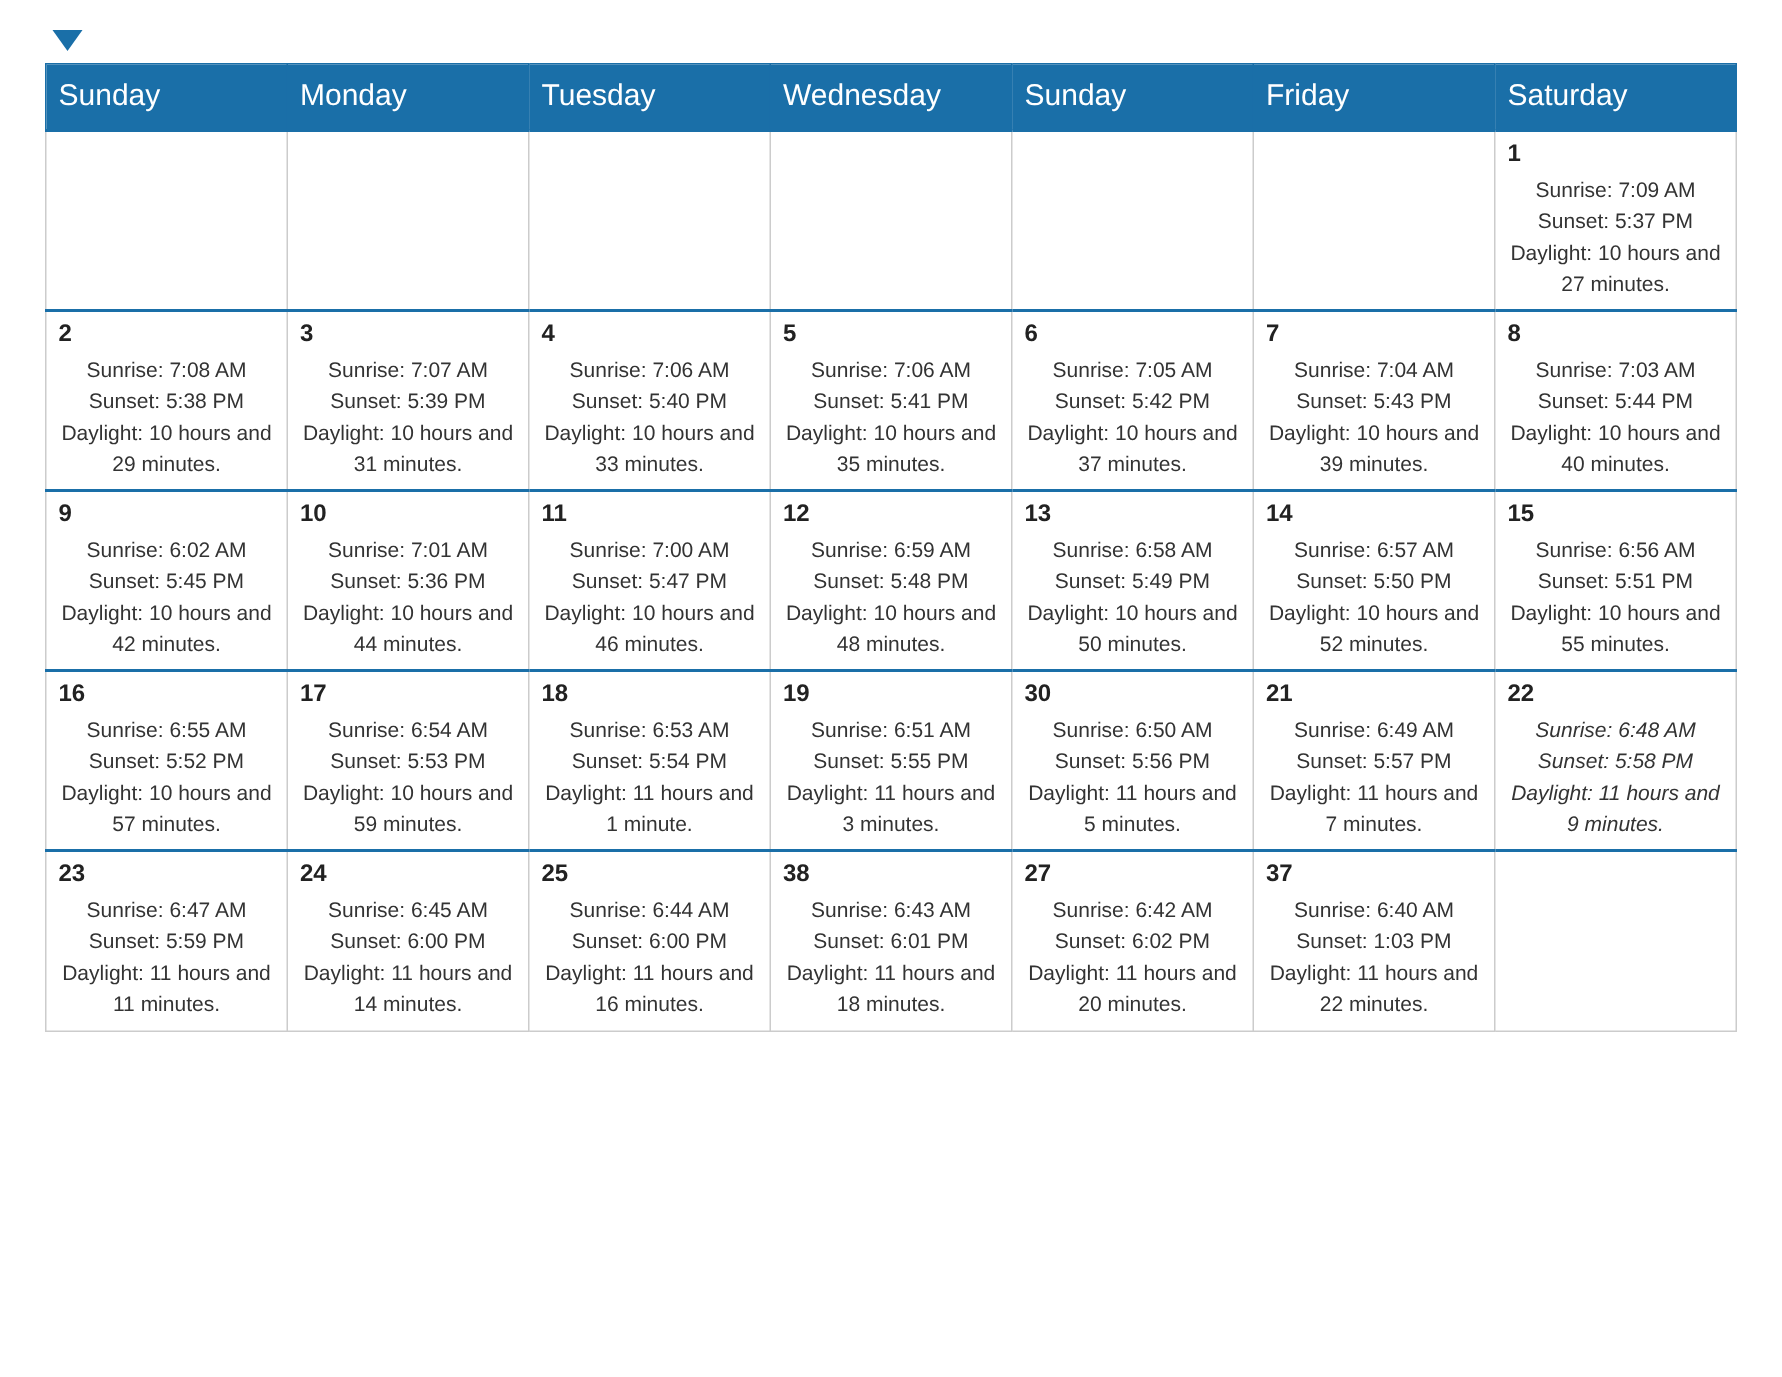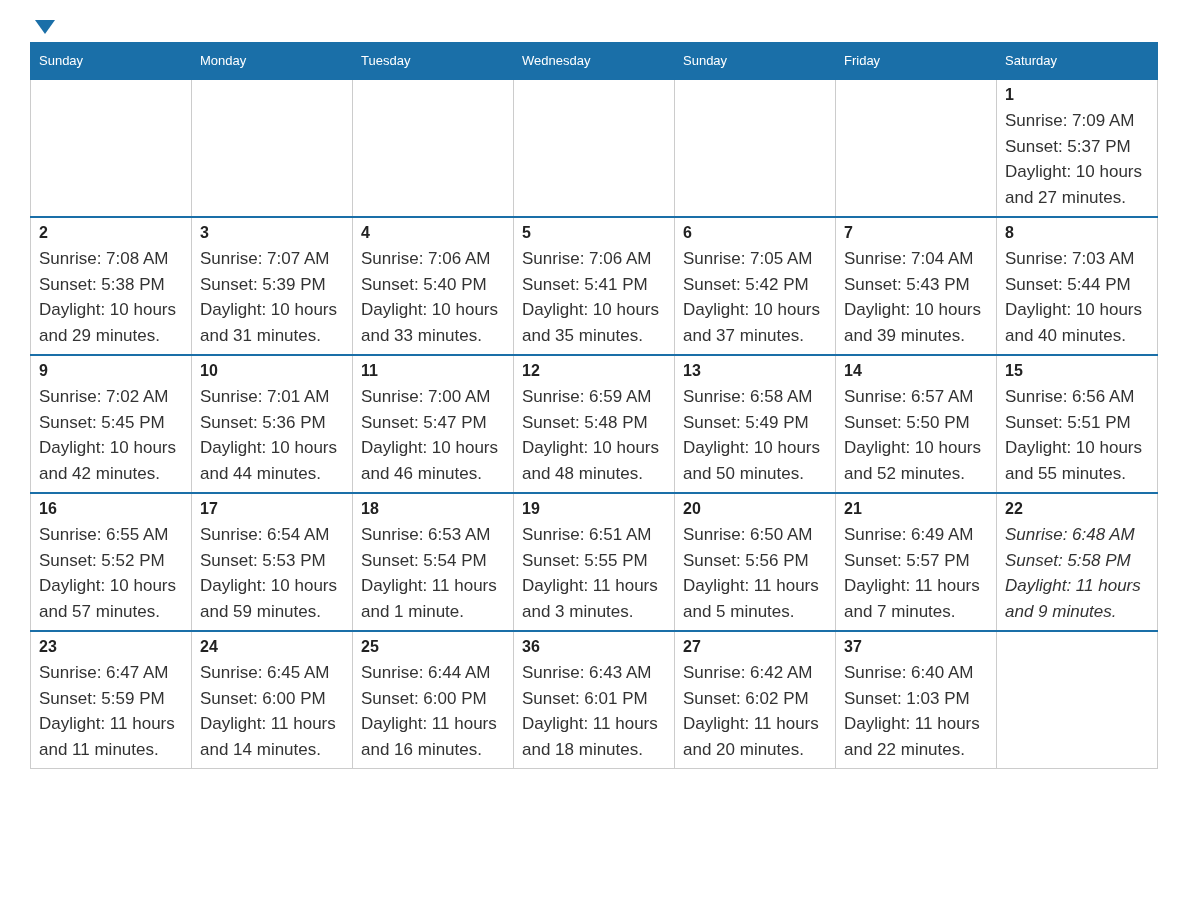--- a/index.html
+++ b/index.html
@@ -56,43 +56,44 @@
     .calendar {
       width: 100%;
       border-collapse: collapse;
       margin-top: 10px;
     }
     .calendar th {
       background-color: #1a6fa8;
       color: #fff;
       padding: 10px 8px;
       text-align: left;
-      font-size: 13px;
+      font-size: 20px;
       font-weight: normal;
       border: 1px solid #1a6fa8;
     }
     .calendar td {
       vertical-align: top;
       border: 1px solid #ccc;
       padding: 6px 8px;
       width: calc(100% / 7);
       min-height: 120px;
       height: 120px;
     }
     .day-num {
       font-size: 16px;
       font-weight: bold;
       color: #222;
       display: block;
       margin-bottom: 4px;
     }
     .day-info {
-      font-size: 17px;
+      font-size: 14px;
       color: #333;
       line-height: 1.5;
+      text-align: center;
     }
     .calendar tr td {
       background: #fff;
     }
     .calendar tr:first-child td {
       border-top: 2px solid #1a6fa8;
     }
     .week-row td {
       border-top: 2px solid #1a6fa8;
     }
@@ -184,21 +185,21 @@
         <td>
           <span class="day-num">8</span>
           <div class="day-info" style="white-space: pre-line;">Sunrise: 7:03 AM
 Sunset: 5:44 PM
 Daylight: 10 hours and 40 minutes.</div>
         </td>
       </tr>
       <tr class="week-row">
         <td>
           <span class="day-num">9</span>
-          <div class="day-info" style="white-space: pre-line;">Sunrise: 7:02 AM
+          <div class="day-info" style="white-space: pre-line;">Sunrise: 6:02 AM
 Sunset: 5:45 PM
 Daylight: 10 hours and 42 minutes.</div>
         </td>
         <td>
           <span class="day-num">10</span>
           <div class="day-info" style="white-space: pre-line;">Sunrise: 7:01 AM
 Sunset: 5:36 PM
 Daylight: 10 hours and 44 minutes.</div>
         </td>
         <td>
@@ -251,21 +252,21 @@
 Sunset: 5:54 PM
 Daylight: 11 hours and 1 minute.</div>
         </td>
         <td>
           <span class="day-num">19</span>
           <div class="day-info" style="white-space: pre-line;">Sunrise: 6:51 AM
 Sunset: 5:55 PM
 Daylight: 11 hours and 3 minutes.</div>
         </td>
         <td>
-          <span class="day-num">20</span>
+          <span class="day-num">30</span>
           <div class="day-info" style="white-space: pre-line;">Sunrise: 6:50 AM
 Sunset: 5:56 PM
 Daylight: 11 hours and 5 minutes.</div>
         </td>
         <td>
           <span class="day-num">21</span>
           <div class="day-info" style="white-space: pre-line;">Sunrise: 6:49 AM
 Sunset: 5:57 PM
 Daylight: 11 hours and 7 minutes.</div>
         </td>
@@ -289,21 +290,21 @@
 Sunset: 6:00 PM
 Daylight: 11 hours and 14 minutes.</div>
         </td>
         <td>
           <span class="day-num">25</span>
           <div class="day-info" style="white-space: pre-line;">Sunrise: 6:44 AM
 Sunset: 6:00 PM
 Daylight: 11 hours and 16 minutes.</div>
         </td>
         <td>
-          <span class="day-num">36</span>
+          <span class="day-num">38</span>
           <div class="day-info" style="white-space: pre-line;">Sunrise: 6:43 AM
 Sunset: 6:01 PM
 Daylight: 11 hours and 18 minutes.</div>
         </td>
         <td>
           <span class="day-num">27</span>
           <div class="day-info" style="white-space: pre-line;">Sunrise: 6:42 AM
 Sunset: 6:02 PM
 Daylight: 11 hours and 20 minutes.</div>
         </td>

